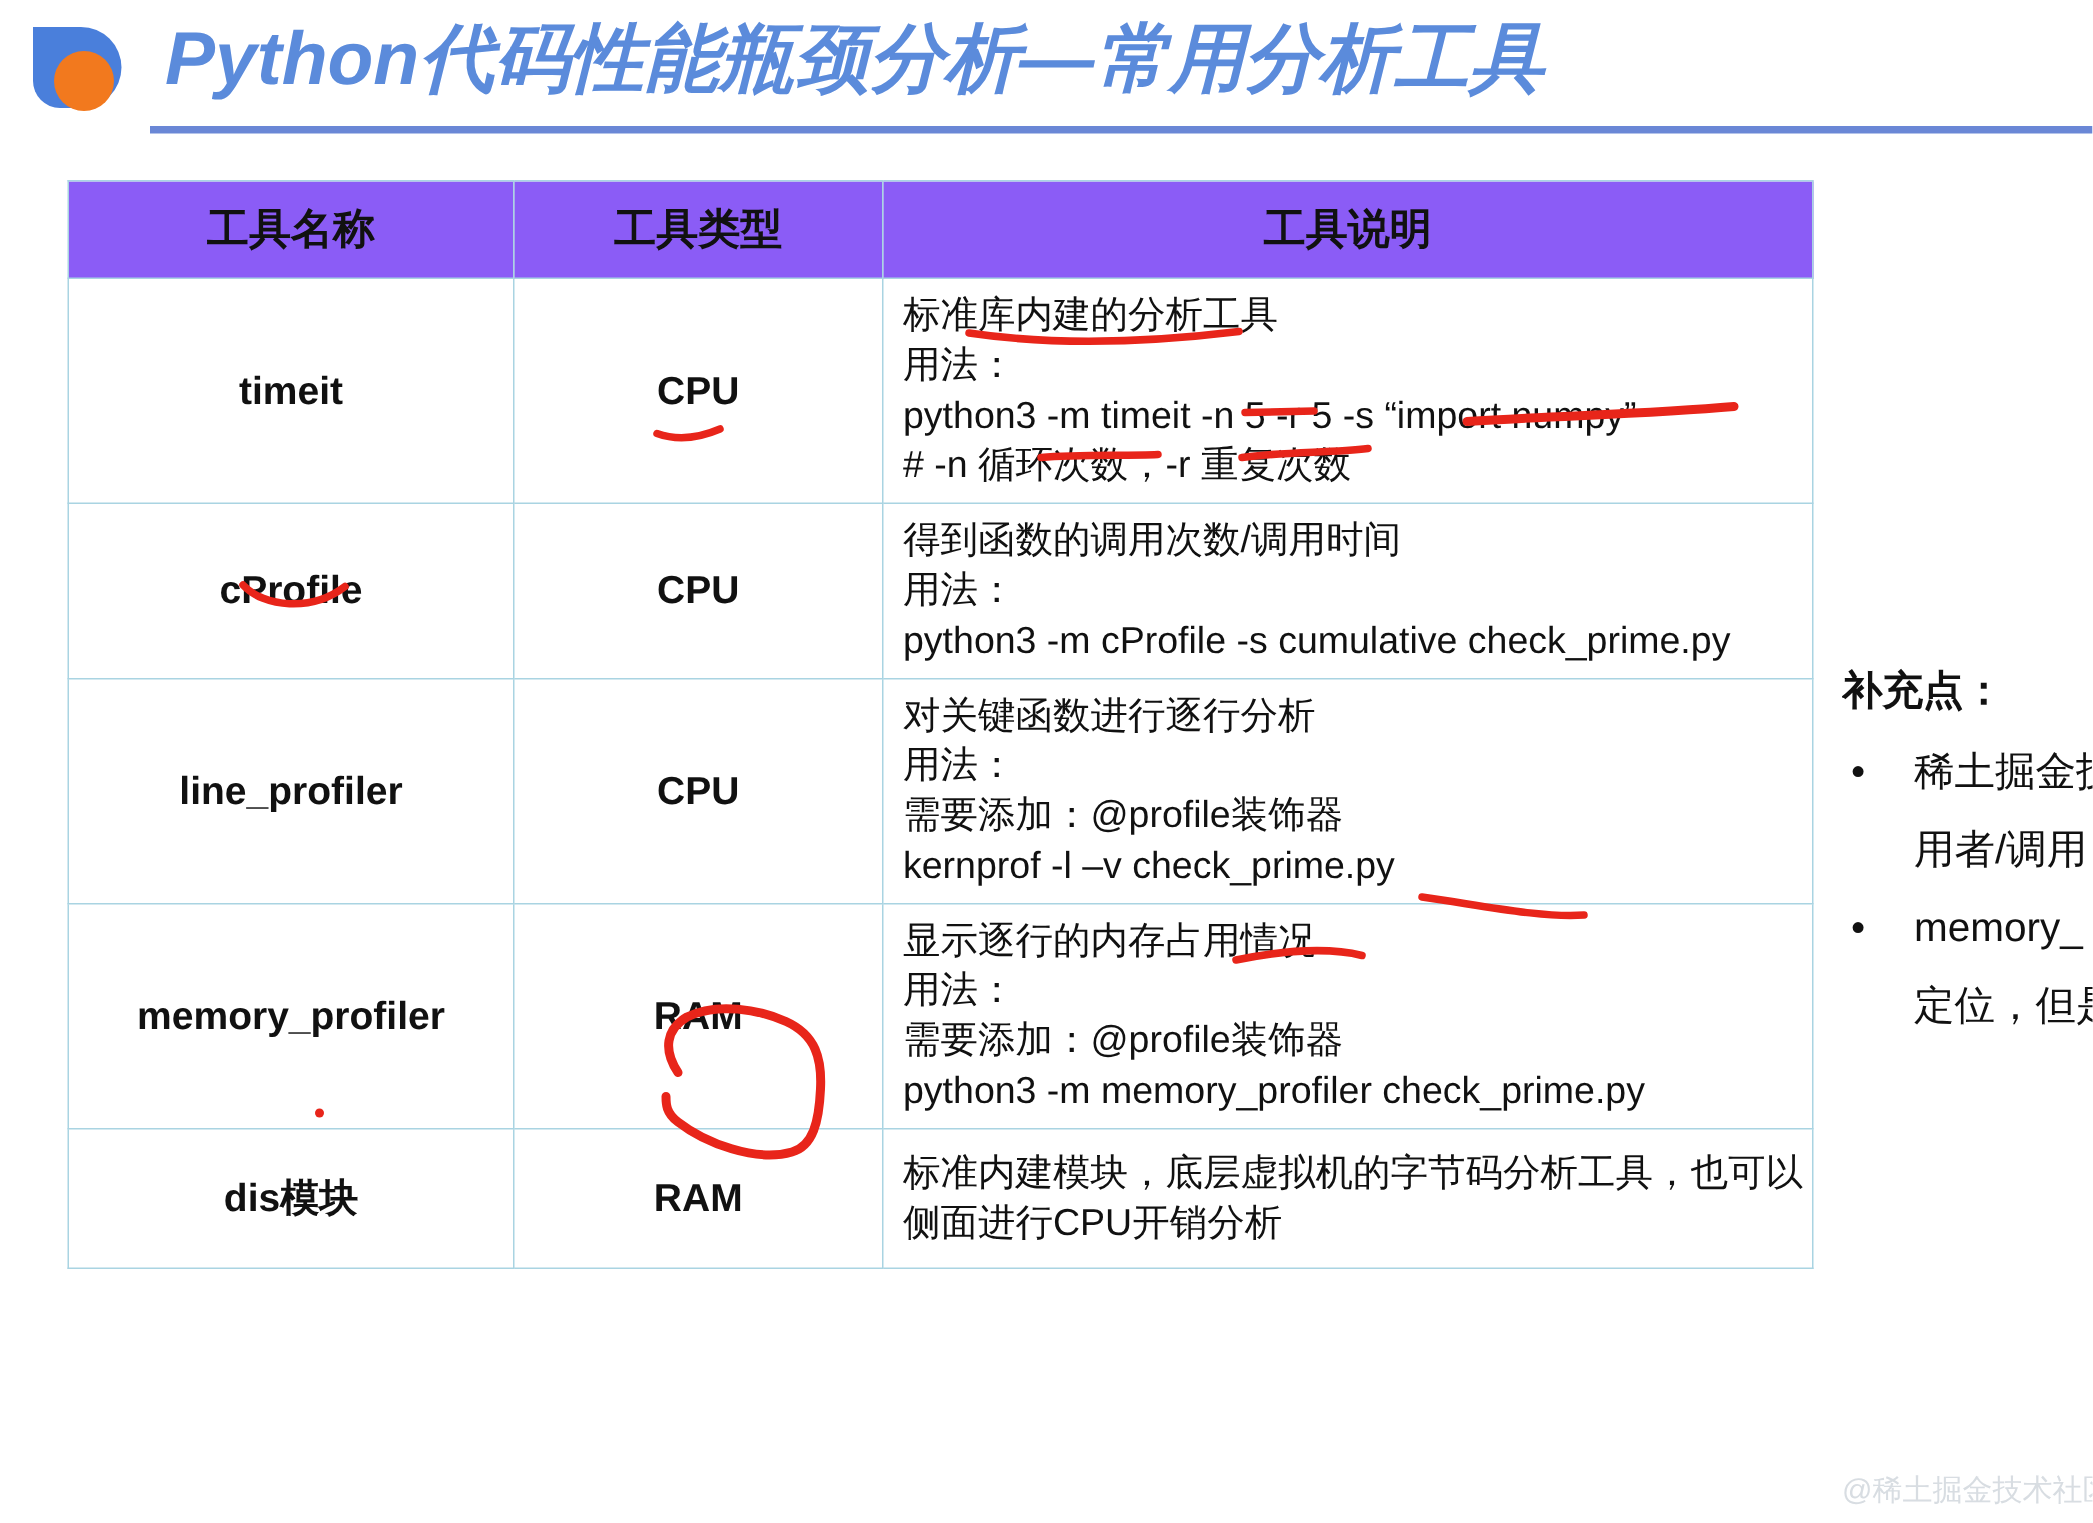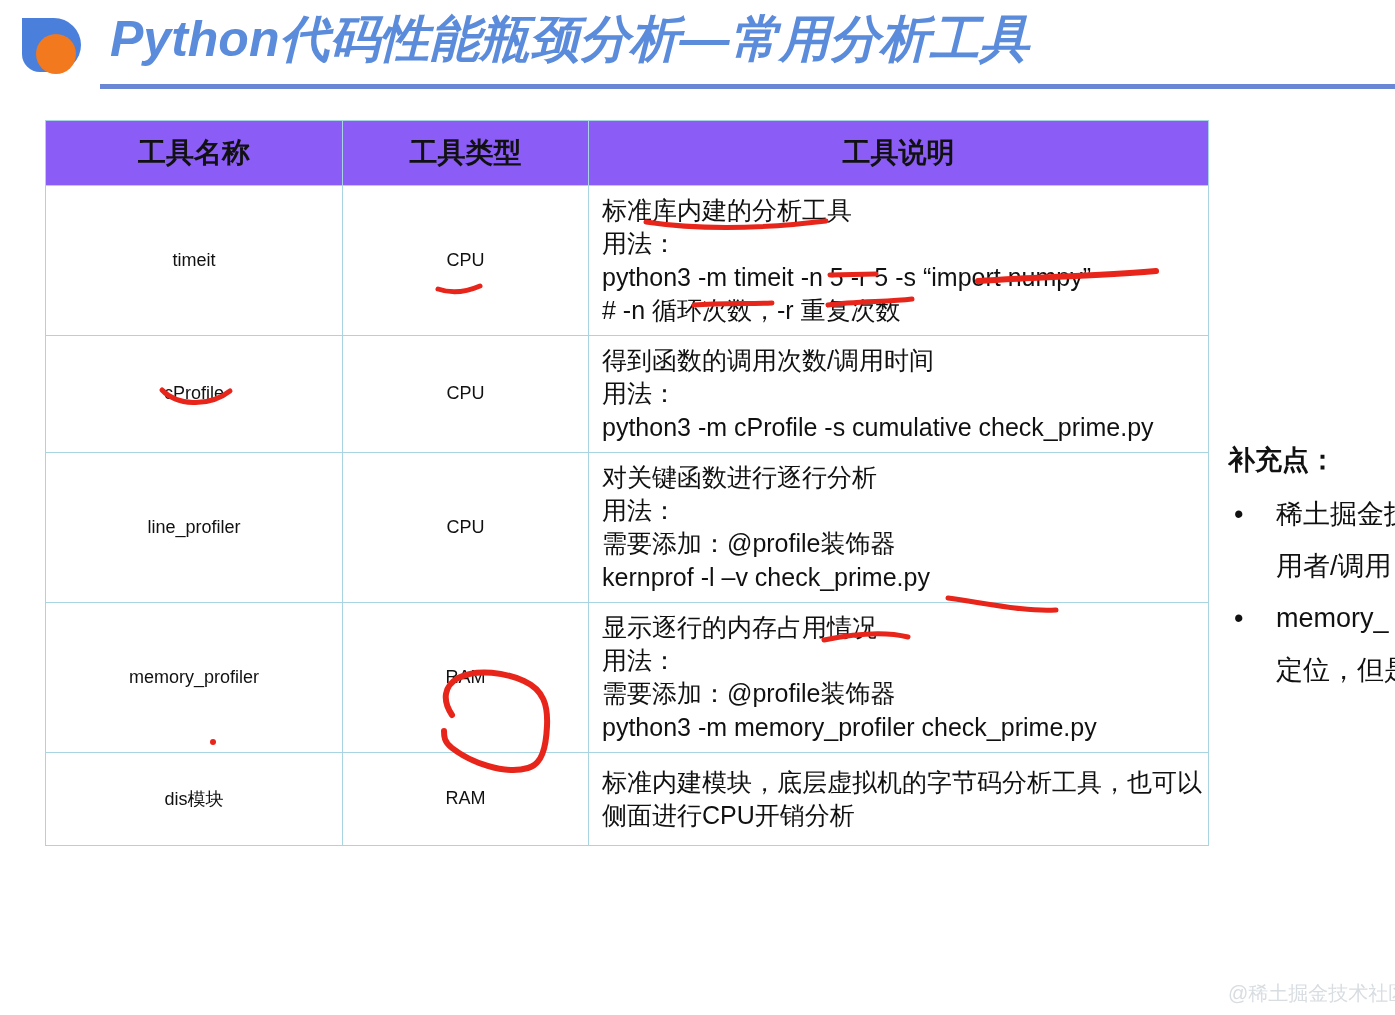--- a/index.html
+++ b/index.html
@@ -69,22 +69,23 @@
     font-weight: bold;
     text-align: center;
     color: #111;
   }
   .col-name  { width: 297px; }
   .col-type  { width: 246px; }
   .col-desc  { width: 620px; }
 
   .cell-name, .cell-type {
     text-align: center;
-    font-size: 18px;
-    color: #111;
+    font-size: 26px;
+    color: #111;
+    font-weight: bold;
   }
   .cell-desc {
     text-align: left;
     font-size: 25px;
     line-height: 1.33;
     color: #111;
     padding: 8px 6px 8px 13px !important;
     white-space: pre-line;
     margin-left: 12px;
   }

